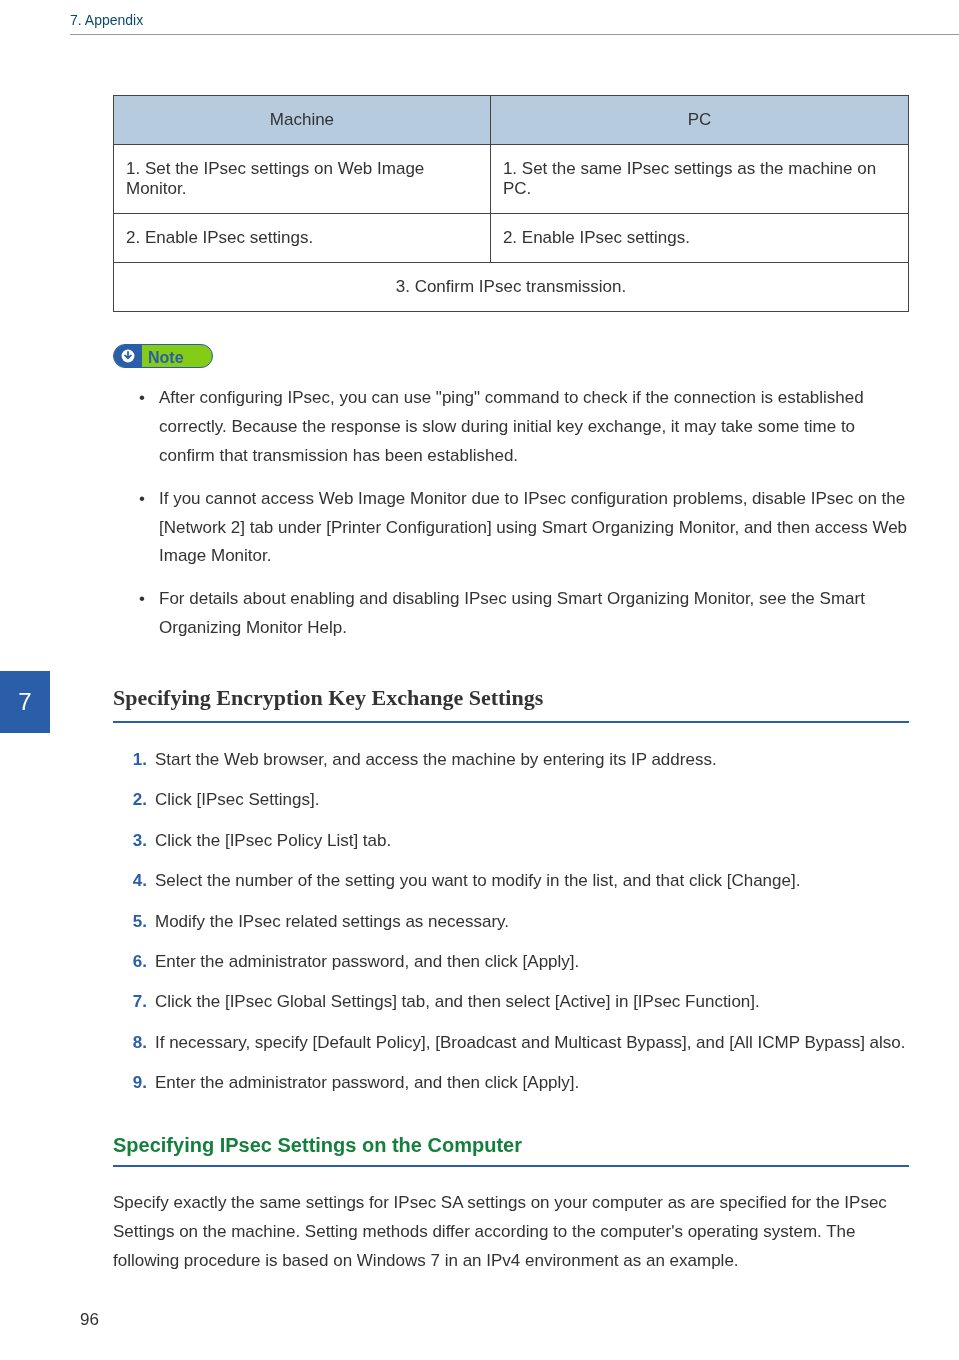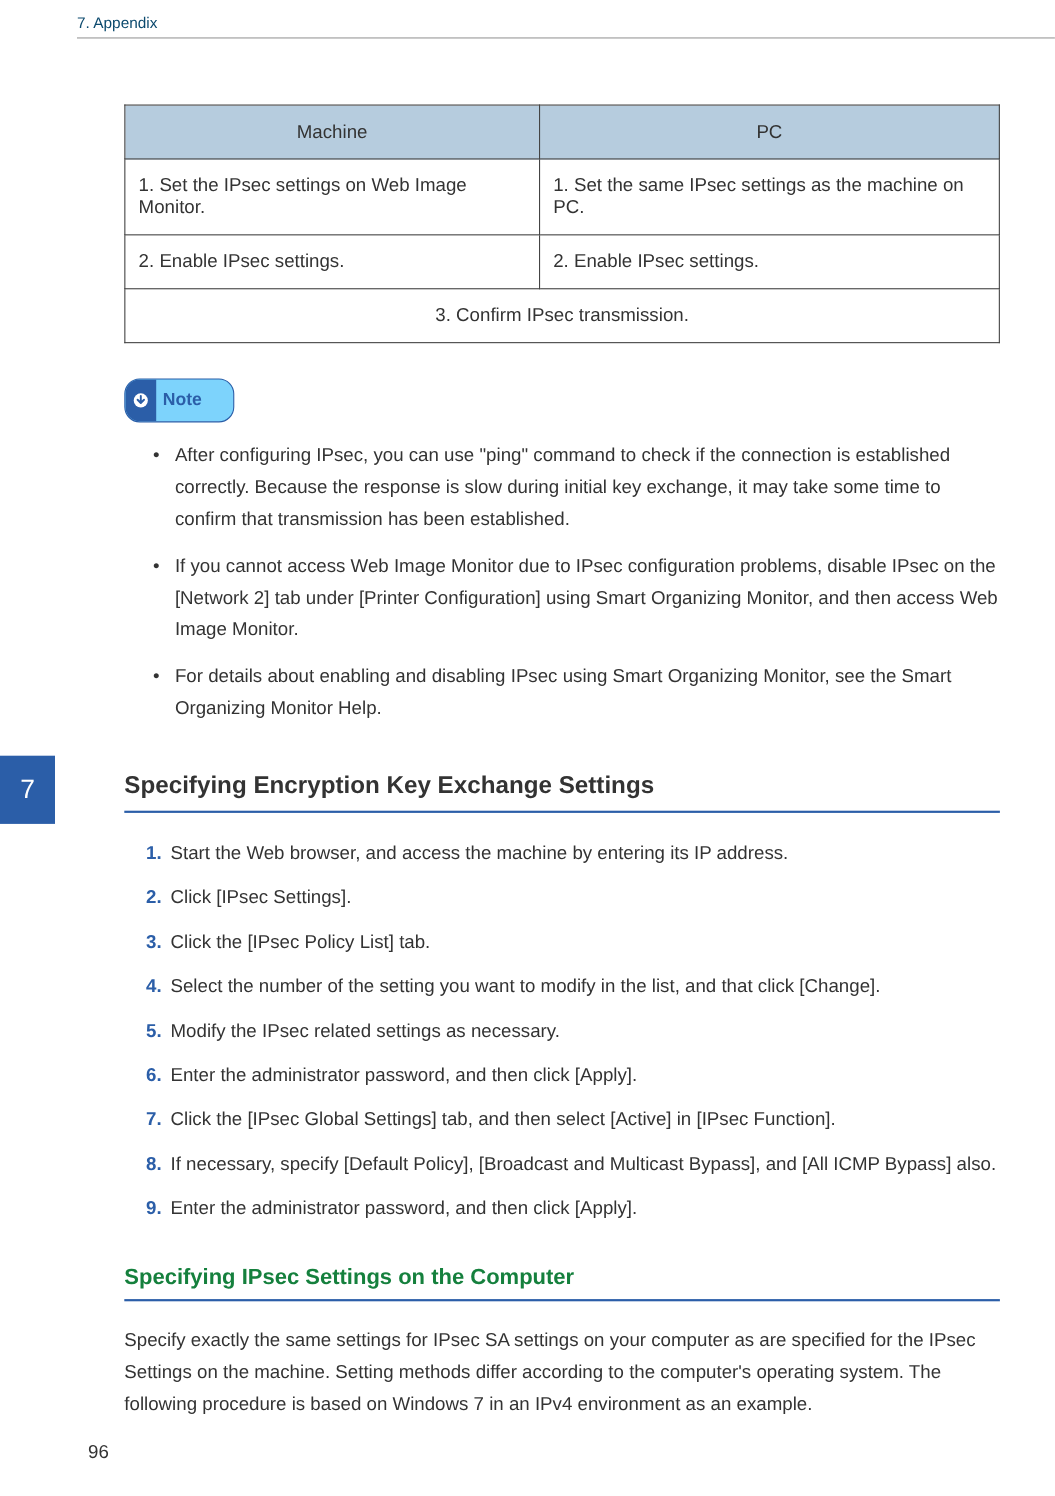--- a/index.html
+++ b/index.html
@@ -50,25 +50,25 @@
       color: #333;
     }
     table.ipsec-table td.center {
       text-align: center;
     }
     .note-callout {
       margin-top: 32px;
     }
     .note-badge {
       display: inline-flex;
-      align-items: center;
-      background: #7dd3fc;
+      align-items: flex-end;
+      background: #84cc16;
       border: 1.5px solid #2b5ea8;
       border-radius: 14px;
-      height: 40px;
+      height: 24px;
       padding-right: 28px;
       overflow: hidden;
     }
     .note-badge-left {
       background: #2b5ea8;
       width: 28px;
       height: 100%;
       display: flex;
       align-items: center;
       justify-content: center;
@@ -122,20 +122,21 @@
       align-items: center;
       justify-content: center;
       font-size: 24px;
     }
     .section-heading {
       font-size: 22px;
       font-weight: bold;
       color: #333;
       border-bottom: 2px solid #2b5ea8;
       padding-bottom: 10px;
+      font-family: Liberation Serif, serif;
     }
     ol.steps {
       margin-top: 24px;
       padding-left: 32px;
       counter-reset: step;
       list-style: none;
     }
     ol.steps li {
       counter-increment: step;
       position: relative;

